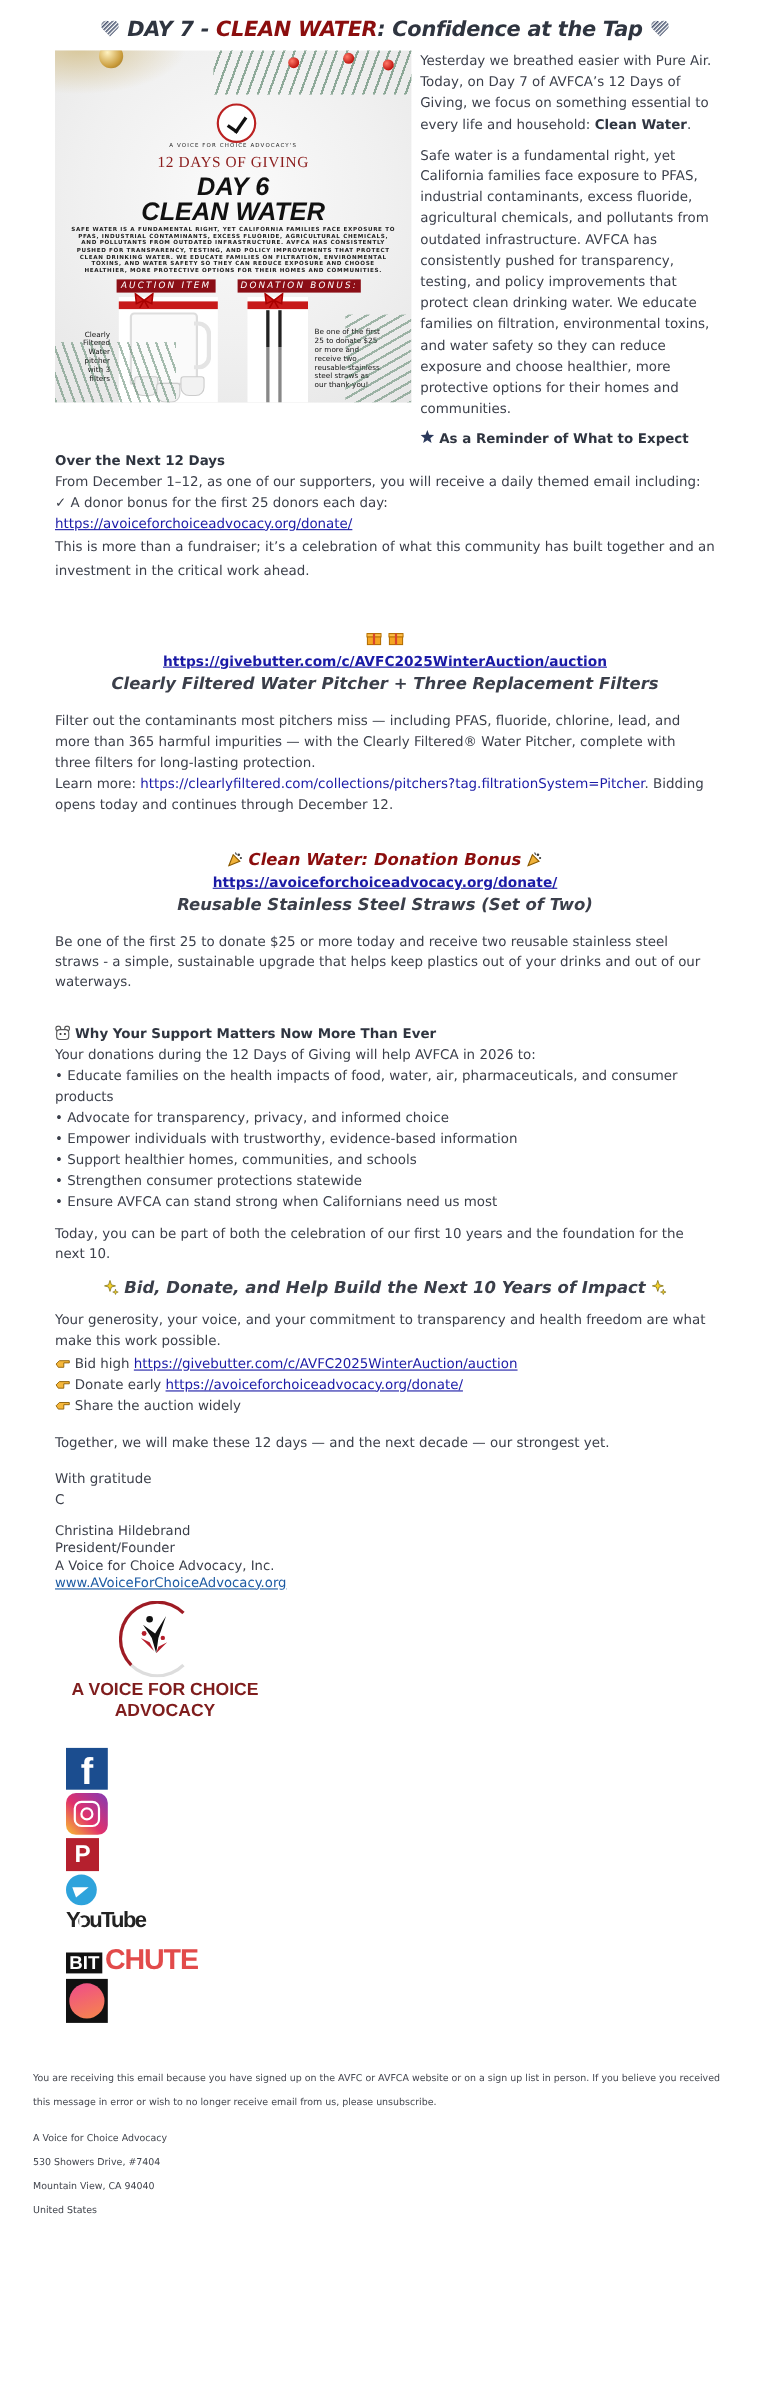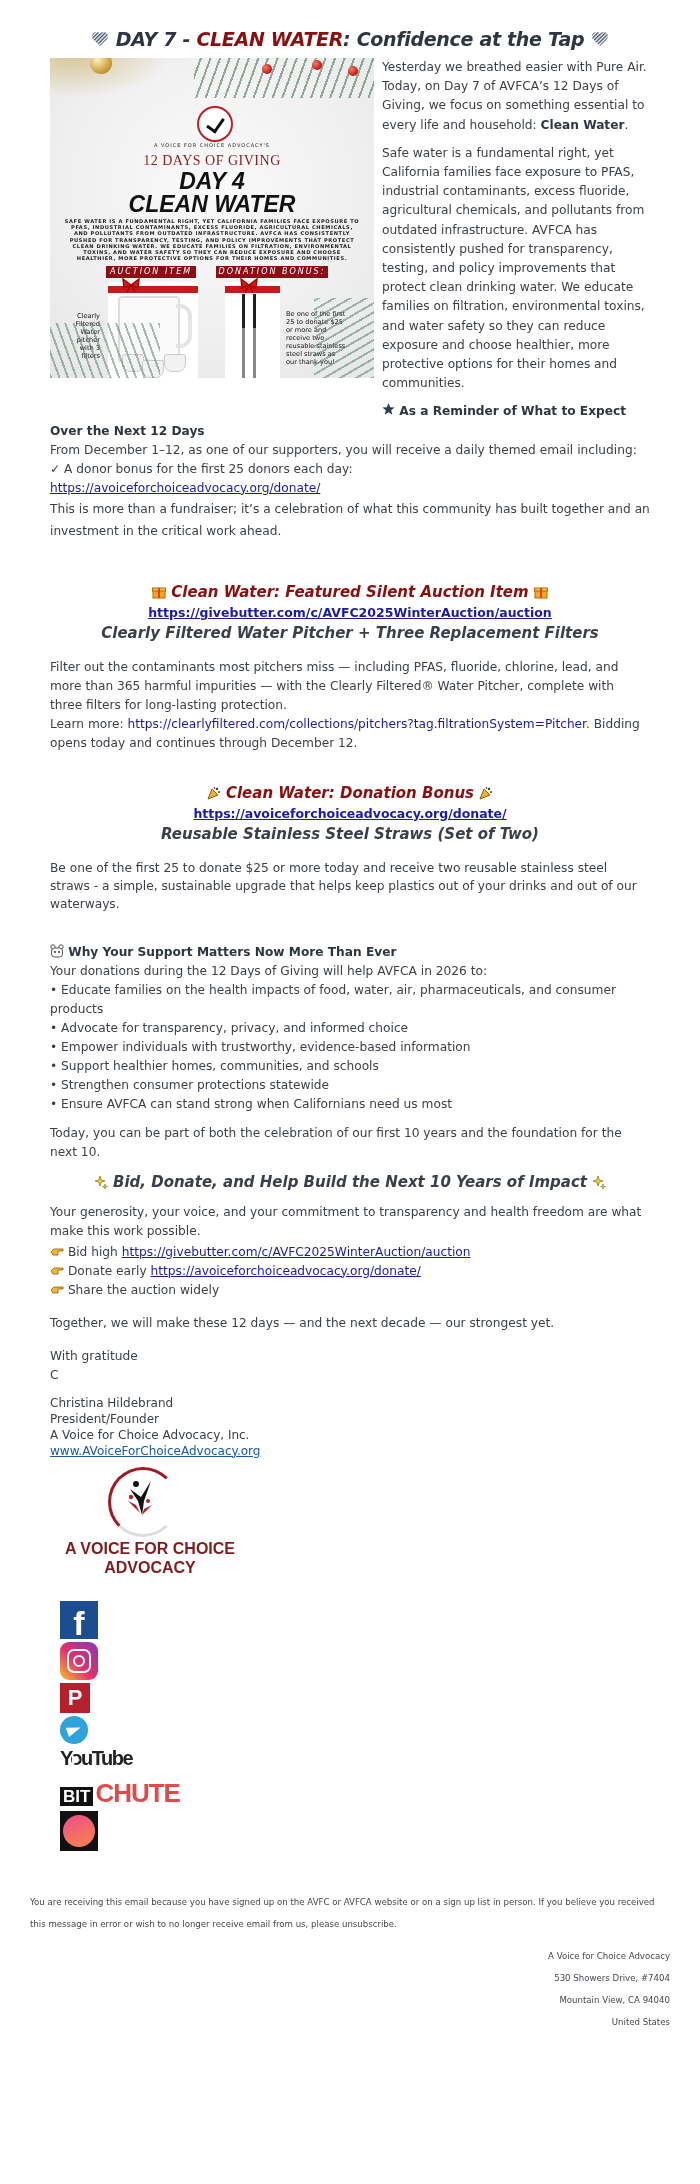--- a/index.html
+++ b/index.html
@@ -1,17 +1,17 @@
 <!DOCTYPE html>
 <html><head>
 <meta charset="utf-8">
 <style>
   html, body { margin: 0; padding: 0; background: #ffffff; }
   body { width: 700px; font-family: "DejaVu Sans", "Liberation Sans", sans-serif; color: #3b3f4a; }
-  .wrap { width: 600px; margin: 16px auto; padding-top: 8px; position: relative; }
+  .wrap { width: 600px; margin: 4px auto; padding-top: 8px; position: relative; }
   .title { text-align: center; font-size: 19px; font-weight: bold; font-style: italic; color: #2f3540; margin: 4px 0 8px; letter-spacing: -0.3px; }
   .title .red { color: #8b0e0e; }
   .heart { display: inline-block; width: 18px; height: 16px; vertical-align: -1px; }
   .top { display: flex; gap: 8px; }
   .hero { width: 324px; height: 320px; flex: 0 0 324px; position: relative; overflow: hidden;
           background: radial-gradient(circle at 50% 40%, #fafafa 0%, #f0f0f0 55%, #e6e6e6 100%); }
   .hero .pine-tl { position:absolute; left:-20px; top:-20px; width:140px; height:60px; background: radial-gradient(ellipse at 30% 30%, #d8c79a 0%, rgba(216,199,154,0) 70%); }
   .hero .pine-tr { position:absolute; right:-10px; top:-10px; width:190px; height:50px;
           background: repeating-linear-gradient(110deg, rgba(60,110,80,.55) 0 2px, rgba(255,255,255,0) 2px 9px); }
   .berry { position:absolute; width:10px; height:10px; border-radius:50%; background: radial-gradient(circle at 35% 35%, #ff7a6a, #c0150f 70%); }
@@ -75,21 +75,21 @@
   .yt .btn { width:30px; height:20px; background:#e62117; border-radius:5px; position:relative; }
   .yt .btn::after { content:""; position:absolute; left:12px; top:5px; border-left:8px solid #fff; border-top:5px solid transparent; border-bottom:5px solid transparent; }
   .yt .word { font-family:"Liberation Sans", sans-serif; font-weight:bold; font-size:20px; letter-spacing:-1.5px; color:#222; transform: scaleX(.85); transform-origin:left; }
   .bc { display:flex; align-items:center; height:30px; }
   .bc .bit { background:#111; color:#fff; font-family:"Liberation Sans", sans-serif; font-weight:bold; font-size:17px; padding:0 3px; transform: rotate(-8deg); }
   .bc .chute { color:#e24a4a; font-family:"Liberation Sans", sans-serif; font-weight:bold; font-size:26px; margin-left:2px; letter-spacing:-1px; }
   .ody { width:38px; height:40px; background:#111; position:relative; }
   .ody::after { content:""; position:absolute; left:3px; top:4px; width:32px; height:32px; border-radius:50%; background: linear-gradient(160deg, #ef4b8b, #f7874a); }
   .footer { width: 640px; margin: 40px auto 0; font-family:"DejaVu Sans", sans-serif; font-size:8.6px; color:#44474f; }
   .footer .notice { line-height:22px; margin:0; }
-  .footer .addr { text-align:right; line-height:22px; margin-top:10px; }
+  .footer .addr { text-align:left; line-height:22px; margin-top:10px; }
 </style>
 </head>
 <body>
 
 <div class="wrap">
 
   <div class="title">
     <svg class="heart" viewBox="0 0 20 18">
       <defs>
           <pattern id="st" width="3" height="3" patternUnits="userSpaceOnUse" patternTransform="rotate(45)">
@@ -109,21 +109,21 @@
       <div class="pine-tl"></div>
       <div class="pine-tr"></div>
       <span class="gold" style="left:40px;top:-6px;width:22px;height:22px;"></span>
       <span class="berry" style="left:212px;top:6px;"></span>
       <span class="berry" style="left:262px;top:2px;"></span>
       <span class="berry" style="left:298px;top:8px;"></span>
       <div class="logo-circ"></div>
       <div class="small-cap">A VOICE FOR CHOICE ADVOCACY'S</div>
       <div class="days">12 DAYS OF GIVING</div>
       <div class="day7">
-        <div>DAY 4</div>
+        <div>DAY 6</div>
         <div>CLEAN WATER</div>
       </div>
       <div class="blurb">Safe water is a fundamental right, yet California families face exposure to PFAS, industrial contaminants, excess fluoride, agricultural chemicals, and pollutants from outdated infrastructure. AVFCA has consistently pushed for transparency, testing, and policy improvements that protect clean drinking water. We educate families on filtration, environmental toxins, and water safety so they can reduce exposure and choose healthier, more protective options for their homes and communities.</div>
       <div class="tag a">AUCTION ITEM</div>
       <div class="tag b">DONATION BONUS:</div>
       <div class="card a"></div>
       <div class="card b"></div>
       <div class="pitcher"></div>
       <span class="filt" style="left:72px;"></span>
       <span class="filt" style="left:92px;top:302px;"></span>
@@ -172,21 +172,20 @@
 
   <div class="gap40"></div>
 
   <div class="center">
     <div class="feat-title">
       <svg class="emoji" viewBox="0 0 14 14">
           <rect x="1" y="5" width="12" height="8" fill="#f4a523" stroke="#b36d00"></rect>
           <rect x="0.5" y="3" width="13" height="3" fill="#ffc04a" stroke="#b36d00"></rect>
           <rect x="6" y="3" width="2" height="10" fill="#d9452b"></rect>
         </svg>
-      <span>Clean Water: Featured Silent Auction Item</span>
       <svg class="emoji" viewBox="0 0 14 14">
           <rect x="1" y="5" width="12" height="8" fill="#f4a523" stroke="#b36d00"></rect>
           <rect x="0.5" y="3" width="13" height="3" fill="#ffc04a" stroke="#b36d00"></rect>
           <rect x="6" y="3" width="2" height="10" fill="#d9452b"></rect>
         </svg>
     </div>
     <div class="feat-link"><a href="#">https://givebutter.com/c/AVFC2025WinterAuction/auction</a></div>
     <div class="feat-sub">Clearly Filtered Water Pitcher + Three Replacement Filters</div>
   </div>
   <div class="gap14"></div>

